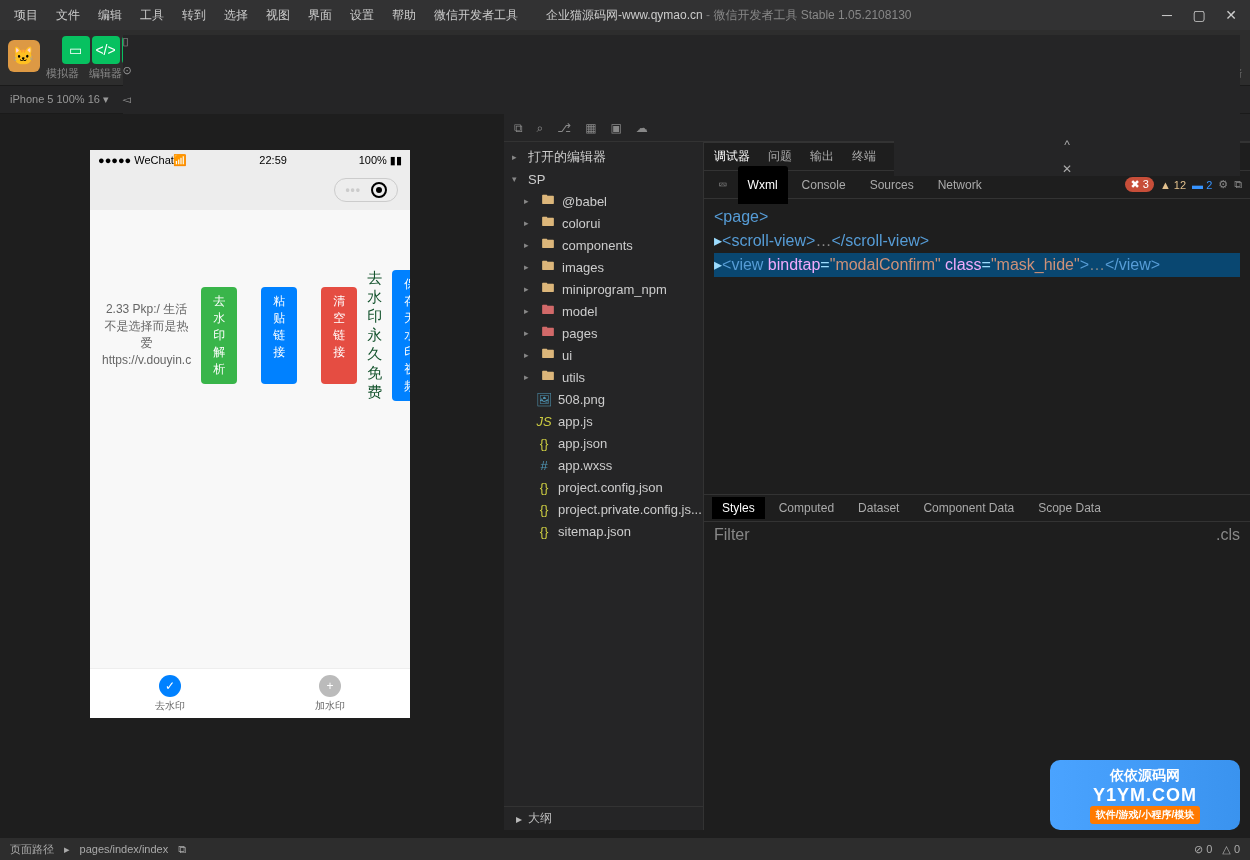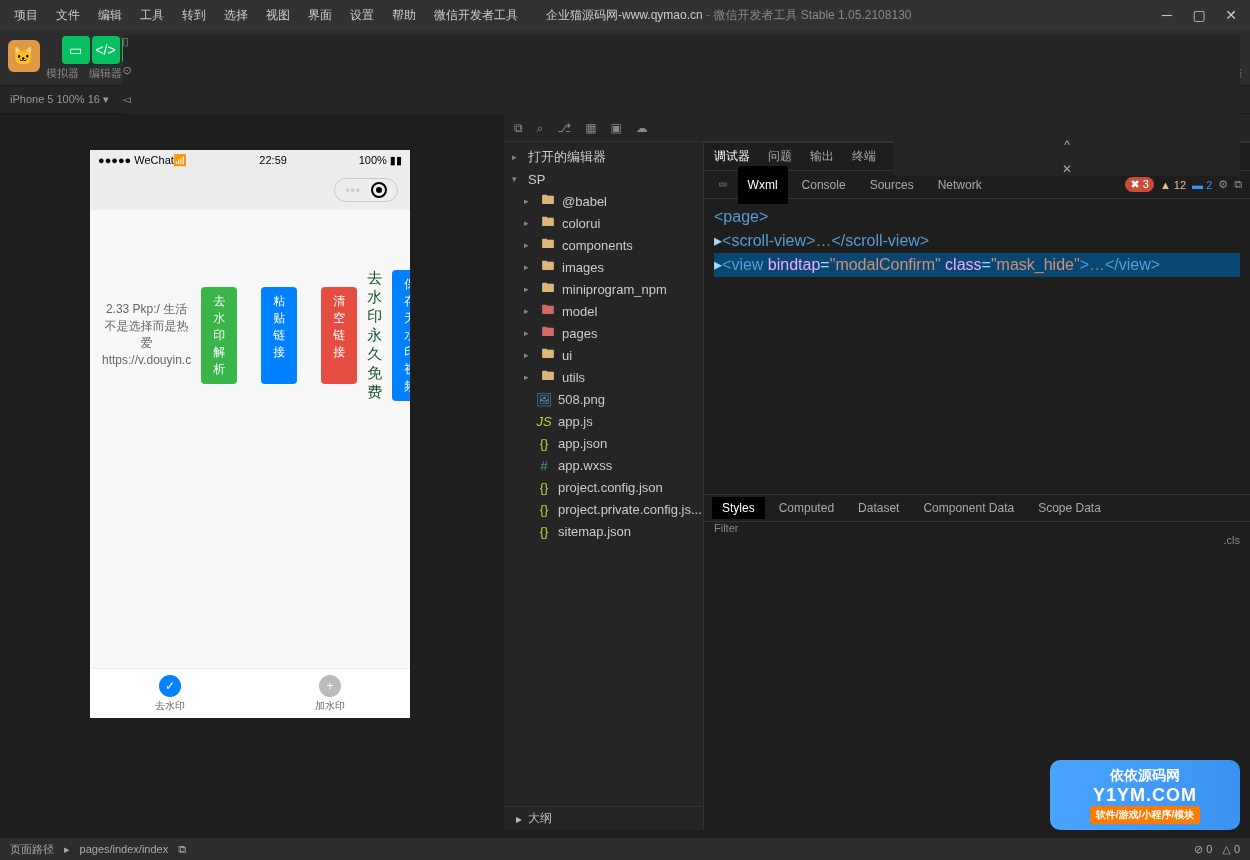--- a/index.html
+++ b/index.html
@@ -77,21 +77,21 @@
 .badge-y { color:#e2c08d; }
 .badge-b { color:#3794ff; }
 .dtbody { flex:1; padding:6px 10px; font-family:Consolas,monospace; font-size:16px; color:#9cdcfe; line-height:1.5; }
 .dtbody .tag { color:#569cd6; }
 .dtbody .attr { color:#f0abfc; }
 .dtbody .str { color:#ce9178; }
 .dtbody .sel { background:#094771; }
 .stylestabs { height:28px; display:flex; align-items:center; padding:0 8px; gap:4px; border-top:1px solid #333; border-bottom:1px solid #333; }
 .stylestabs .stab { padding:4px 10px; color:#aaa; cursor:pointer; font-size:12px; }
 .stylestabs .stab.active { background:#000; color:#fff; }
-.filterrow { height:26px; display:flex; padding:0 10px; color:#888; font-size:11px;flex-direction:column; }
+.filterrow { height:26px; display:flex; align-items:center; padding:0 10px; color:#888; font-size:16px; }
 .filterrow .cls { margin-left:auto; }
 .statusbar { position:absolute; bottom:0; left:0; right:0; height:22px; background:#2d2d2d; display:flex; align-items:center; padding:0 10px; color:#aaa; font-size:11px; gap:10px; }
 .statusbar .rt { margin-left:auto; display:flex; gap:10px; }
 .watermark { position:absolute; right:10px; bottom:30px; width:190px; height:70px; background:linear-gradient(90deg,#4aa3ff,#3a93ef); border-radius:10px; display:flex; flex-direction:column; align-items:center; justify-content:center; color:#fff; font-weight:bold; }
 .watermark .big { font-size:14px; }
 .watermark .url { font-size:18px; font-weight:900; letter-spacing:1px; }
 .watermark .sub { font-size:10px; background:#ff7a00; padding:2px 6px; border-radius:3px; margin-top:0; }
 </style>
 </head>
 <body>

